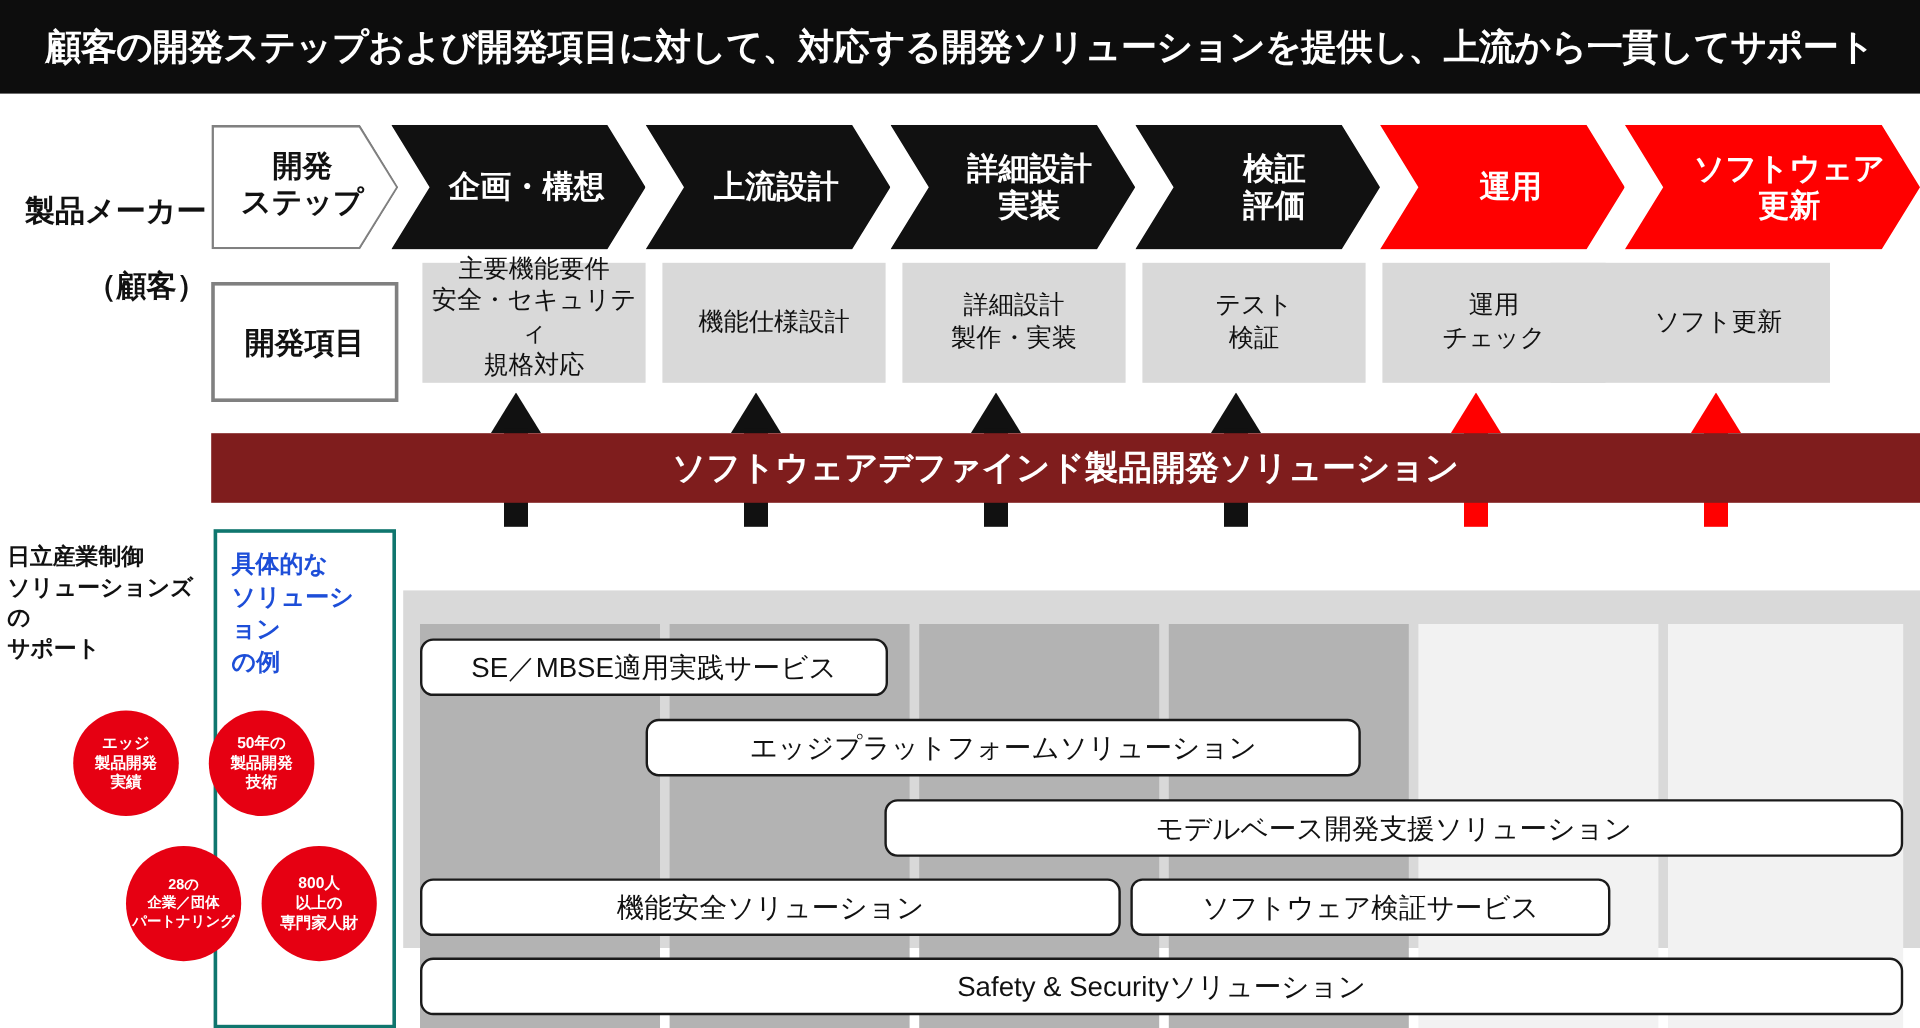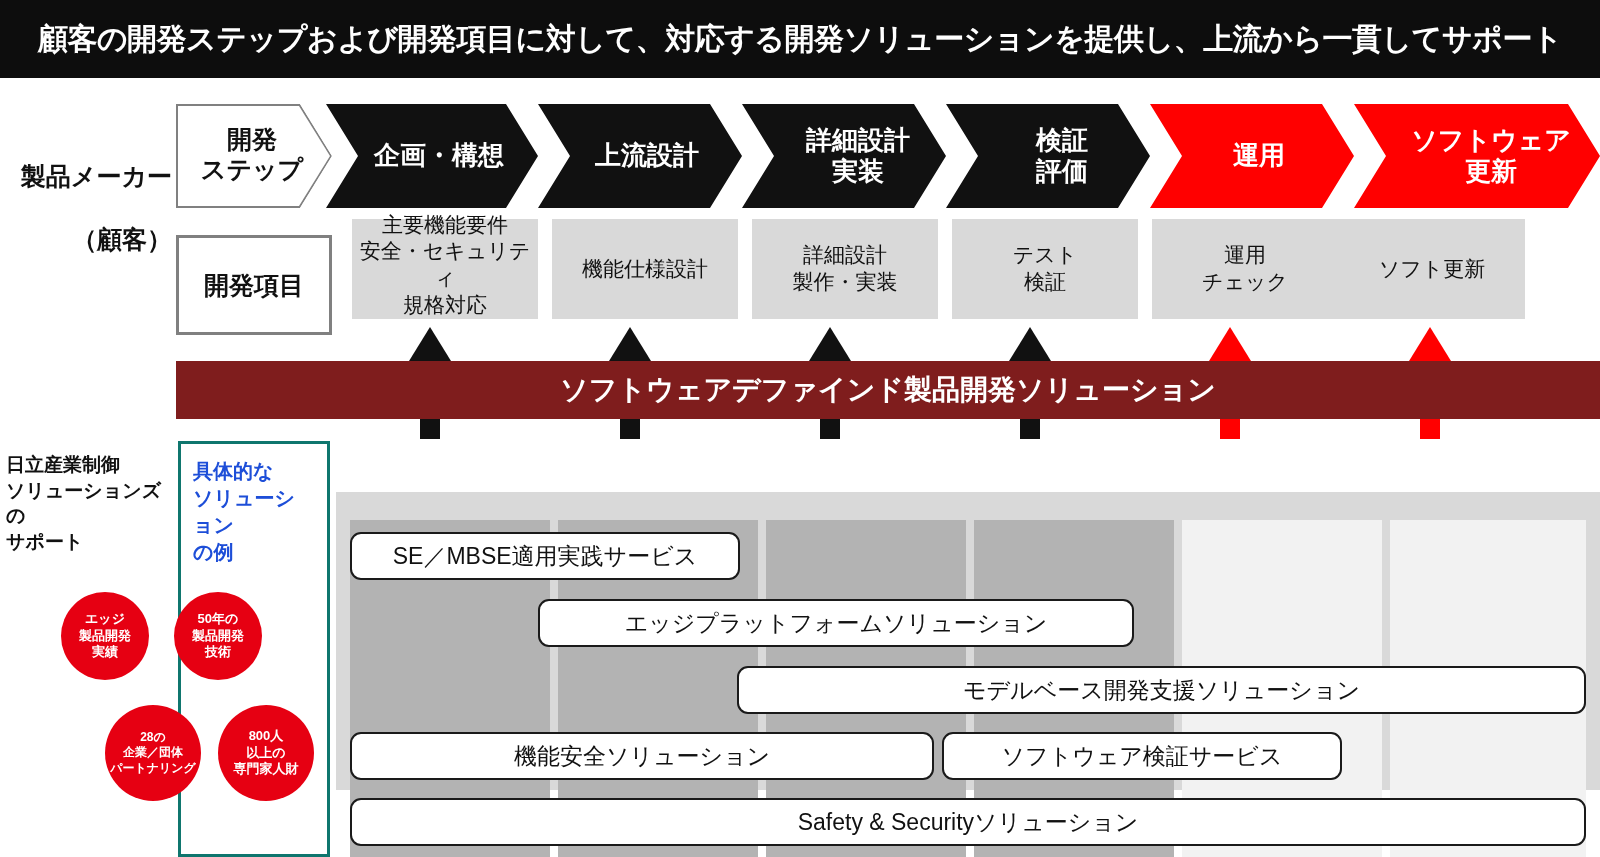--- a/index.html
+++ b/index.html
@@ -285,21 +285,21 @@
   <div class="sol-col light" style="left:1054px;width:196px;"></div>
 
   <div class="sol-pill" style="left:14px;top:40px;width:390px;height:48px;">SE／MBSE適用実践サービス</div>
 
   <div class="sol-pill" style="left:202px;top:107px;width:596px;height:48px;">エッジプラットフォームソリューション</div>
 
   <div class="sol-pill" style="left:401px;top:174px;width:849px;height:48px;">モデルベース開発支援ソリューション</div>
 
   <div class="sol-pill" style="left:14px;top:240px;width:584px;height:48px;">機能安全ソリューション</div>
 
-  <div class="sol-pill" style="left:606px;top:240px;width:400px;height:48px;">ソフトウェア検証サービス</div>
+  <div class="sol-pill" style="left:606px;top:240px;width:400px;height:48px;border-radius:10px;">ソフトウェア検証サービス</div>
 
   <div class="sol-pill" style="left:14px;top:306px;width:1236px;height:48px;">Safety &amp; Securityソリューション</div>
 </div>
 
 <div class="stat-circle" style="left:61px;top:592px;width:88px;height:88px;">
   <span>エッジ</span>
   <span>製品開発</span>
   <span>実績</span>
 </div>
 

